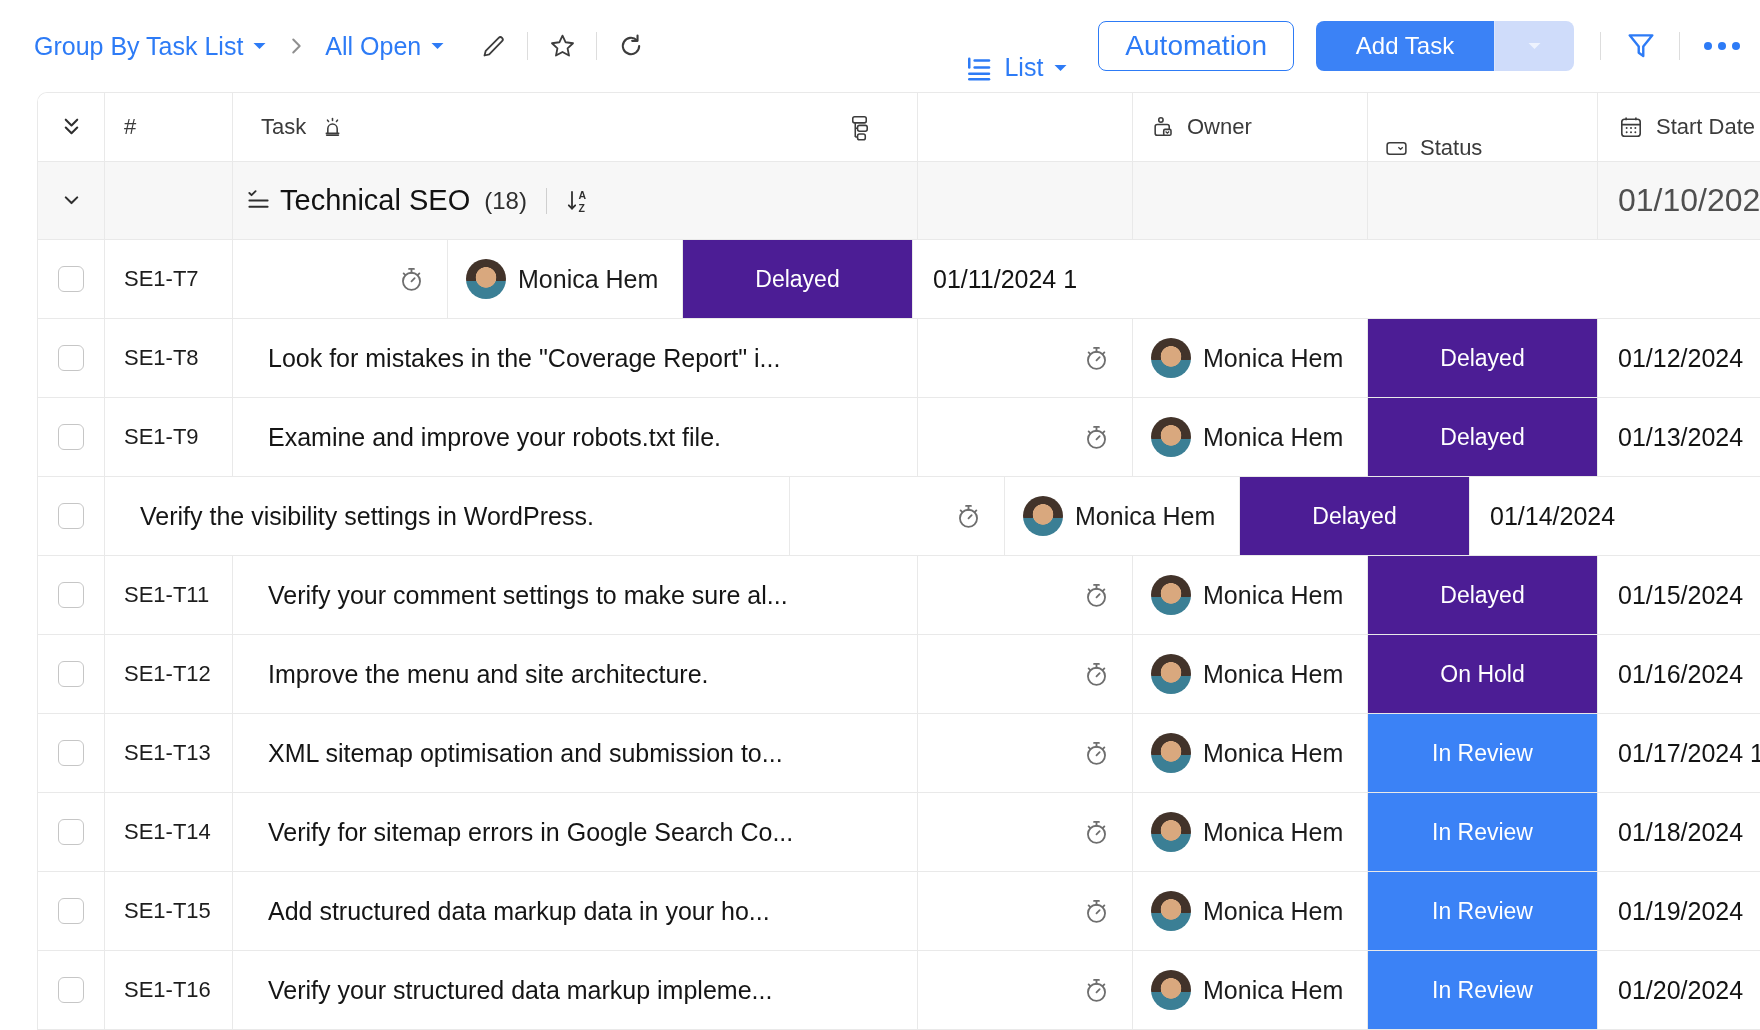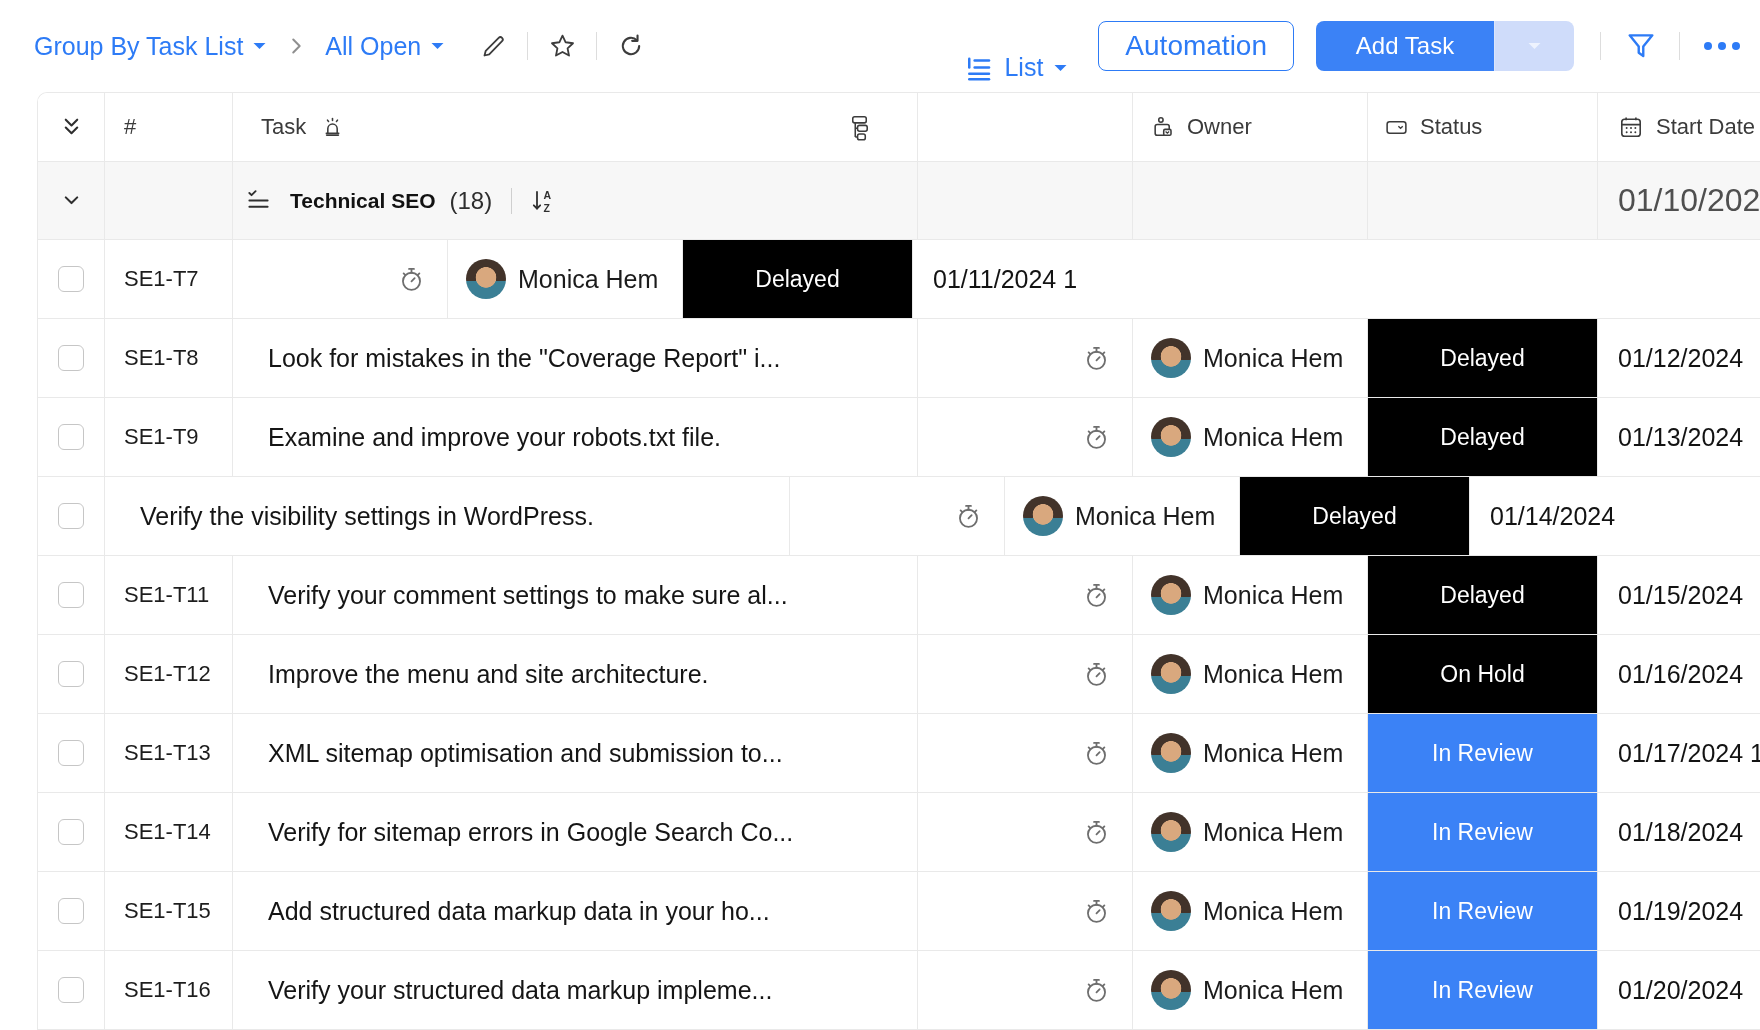--- a/index.html
+++ b/index.html
@@ -42,48 +42,48 @@
   .row.task-row { height:79px; }
   .c { border-right:1px solid #e9e9e9; height:100%; display:flex; align-items:center; overflow:hidden; }
   .c:last-child { border-right:none; }
   .c-sel   { width:67px; justify-content:center; flex:0 0 67px; }
   .c-id    { width:128px; padding-left:19px; flex:0 0 128px; }
   .c-task  { width:685px; padding-left:35px; flex:0 0 685px; }
   .c-task.hd { padding-left:28px; padding-right:44px; }
   .c-task.grp { padding-left:12px; }
   .c-timer { width:215px; justify-content:flex-end; padding-right:22px; flex:0 0 215px; }
   .c-owner { width:235px; padding-left:18px; flex:0 0 235px; }
-  .c-status{ width:230px; padding:0; flex:0 0 230px; }
+  .c-status{ width:230px; padding:0; flex:0 0 230px;align-items:flex-end; }
   .c-date  { flex:1 1 auto; padding-left:20px; white-space:nowrap; }
 
   .hdr-label { font-size:22px; color:#3b3b3b; }
   .hdr-ic { display:flex; align-items:center; } .gap14 { margin-left:14px; }
   .push-right { margin-left:auto; }
 
   .cb { width:26px; height:26px; border:1.6px solid #c6c6c6; border-radius:6px; background:#fff; cursor:pointer; }
 
   .id-text { font-size:22px; color:#1d1d1d; }
   .task-text { font-size:25px; color:#151515; white-space:nowrap; overflow:hidden; cursor:pointer; }
 
-  .grp-title { font-size:21px; font-weight:700; color:#121212; white-space:nowrap; margin-left:18px; }
+  .grp-title { font-size:29px; font-weight:400; color:#121212; white-space:nowrap; margin-left:8px; }
   .grp-count { font-size:24px; color:#2e2e2e; margin-left:14px; }
   .grp-div { width:1px; height:26px; background:#cfcfcf; margin:0 17px 0 19px; }
   .grp-date { font-size:32px; color:#4f4f4f; }
 
   .avatar {
     width:40px; height:40px; flex:0 0 40px; border-radius:50%; margin-right:12px;
     background:
       radial-gradient(circle at 50% 46%, #d9a87e 0 34%, rgba(0,0,0,0) 36%),
       linear-gradient(180deg, #42332a 0 54%, #3b7f95 54% 100%);
   }
   .owner-name { font-size:25px; color:#1b1b1b; white-space:nowrap; overflow:hidden; }
 
   .badge { width:100%; height:100%; display:flex; align-items:center; justify-content:center;
            color:#ffffff; font-size:23px; cursor:pointer; }
-  .badge[data-status="delayed"], .badge[data-status="onhold"] { background:#000000; }
+  .badge[data-status="delayed"], .badge[data-status="onhold"] { background:#4c1d95; }
   .badge[data-status="inreview"] { background:#3b82f6; }
 
   .date-text { font-size:25px; color:#131313; }
 
   svg { display:block; }
 </style>
 </head>
 <body>
 
 <div class="toolbar">

